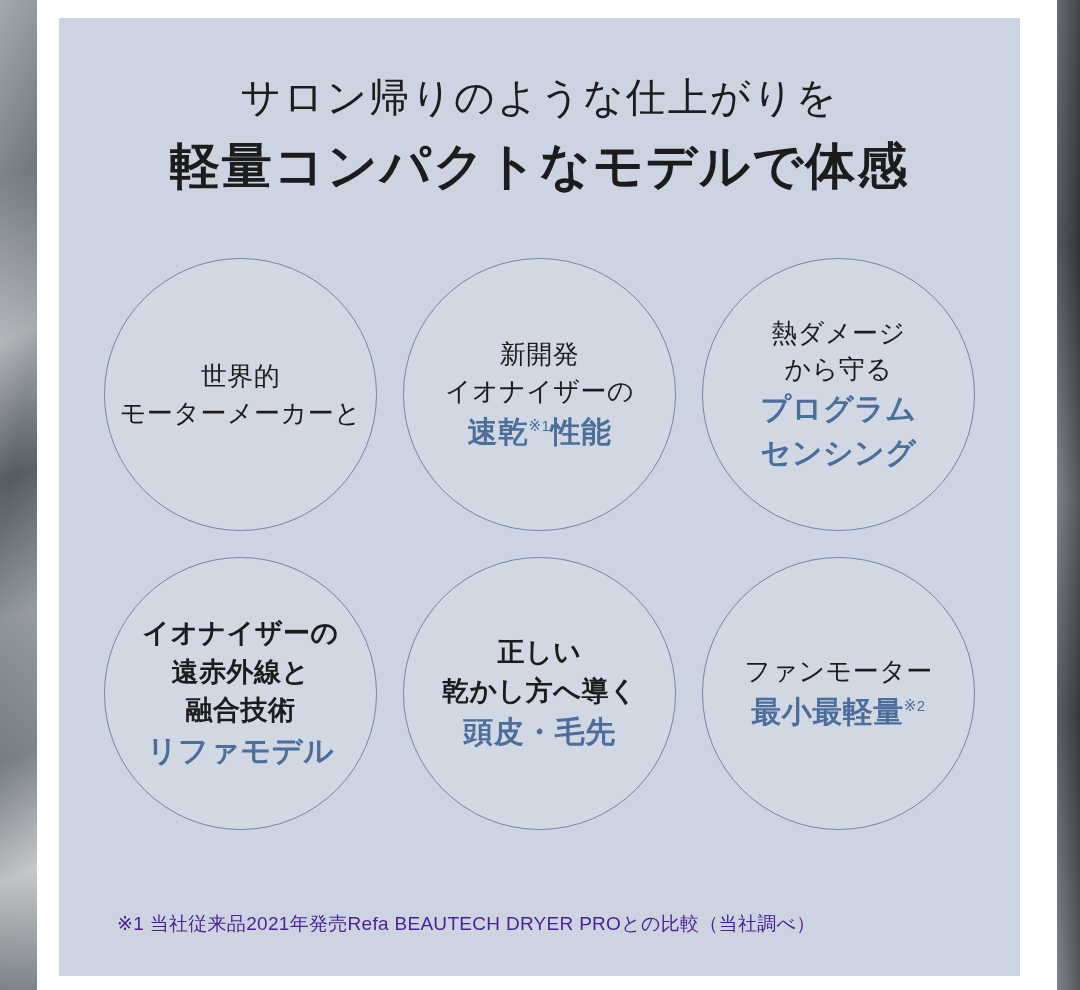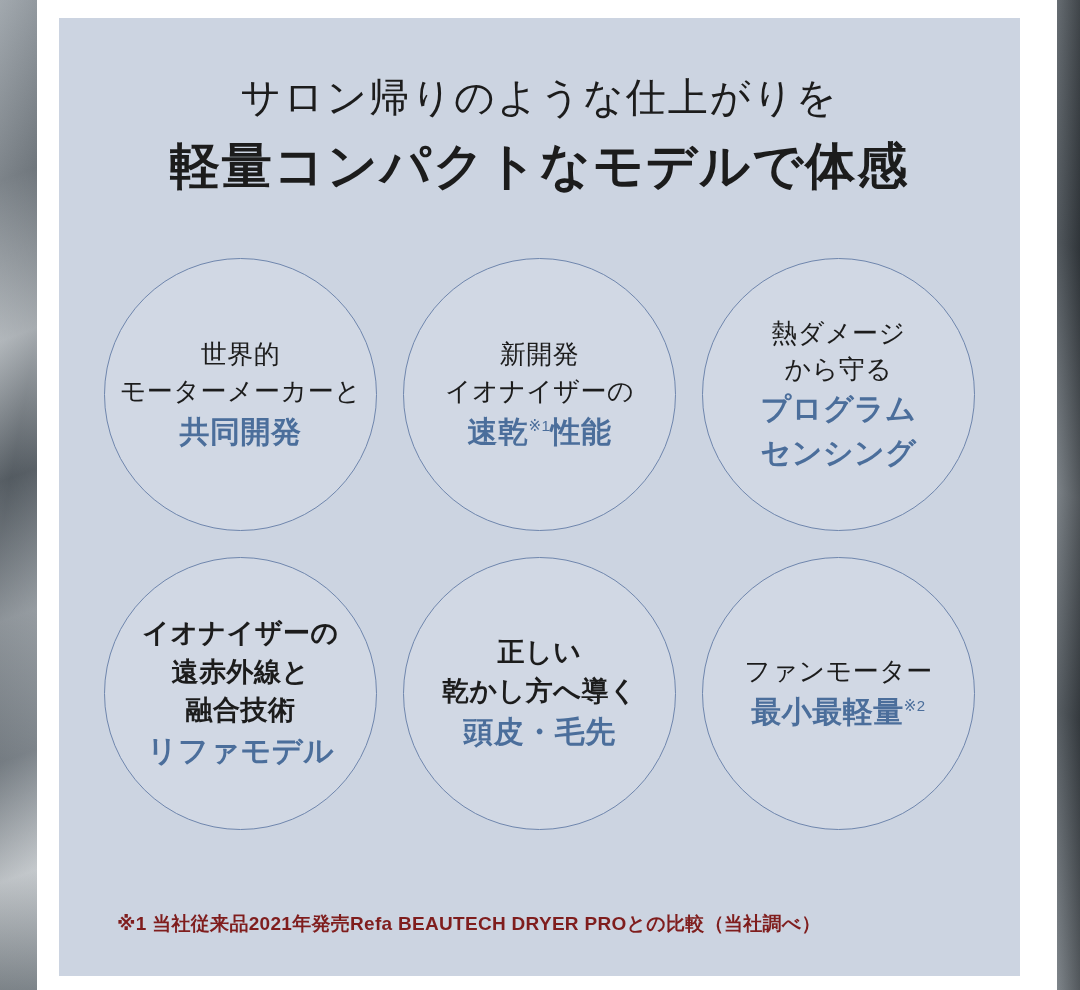--- a/index.html
+++ b/index.html
@@ -149,25 +149,24 @@
     font-size: 0.5em;
     vertical-align: super;
     font-weight: 500;
   }
 
   
   .footnotes {
     position: absolute;
     left: 58px;
     bottom: 38px;
-    color: #7f1d1d;
+    color: #4c1d95;
     font-size: 19px;
     line-height: 1.55;
     letter-spacing: 0.3px;
-    font-weight: bold;
   }
 </style>
 </head>
 <body>
 
 <div class="page">
 
   <div class="left-strip"></div>
   <div class="right-strip"></div>
 
@@ -178,21 +177,20 @@
         <div class="line1">サロン帰りのような仕上がりを</div>
         <div class="line2">軽量コンパクトなモデルで体感</div>
       </div>
 
       <div class="circles">
         <div class="circle-row">
 
           <div class="circle">
             <div class="c-plain">世界的</div>
             <div class="c-plain">モーターメーカーと</div>
-            <div class="c-accent small-gap">共同開発</div>
           </div>
 
           <div class="circle">
             <div class="c-plain">新開発</div>
             <div class="c-plain">イオナイザーの</div>
             <div class="c-accent small-gap"><span>速乾</span><sup>※1</sup><span>性能</span></div>
           </div>
 
           <div class="circle">
             <div class="c-plain">熱ダメージ</div>

